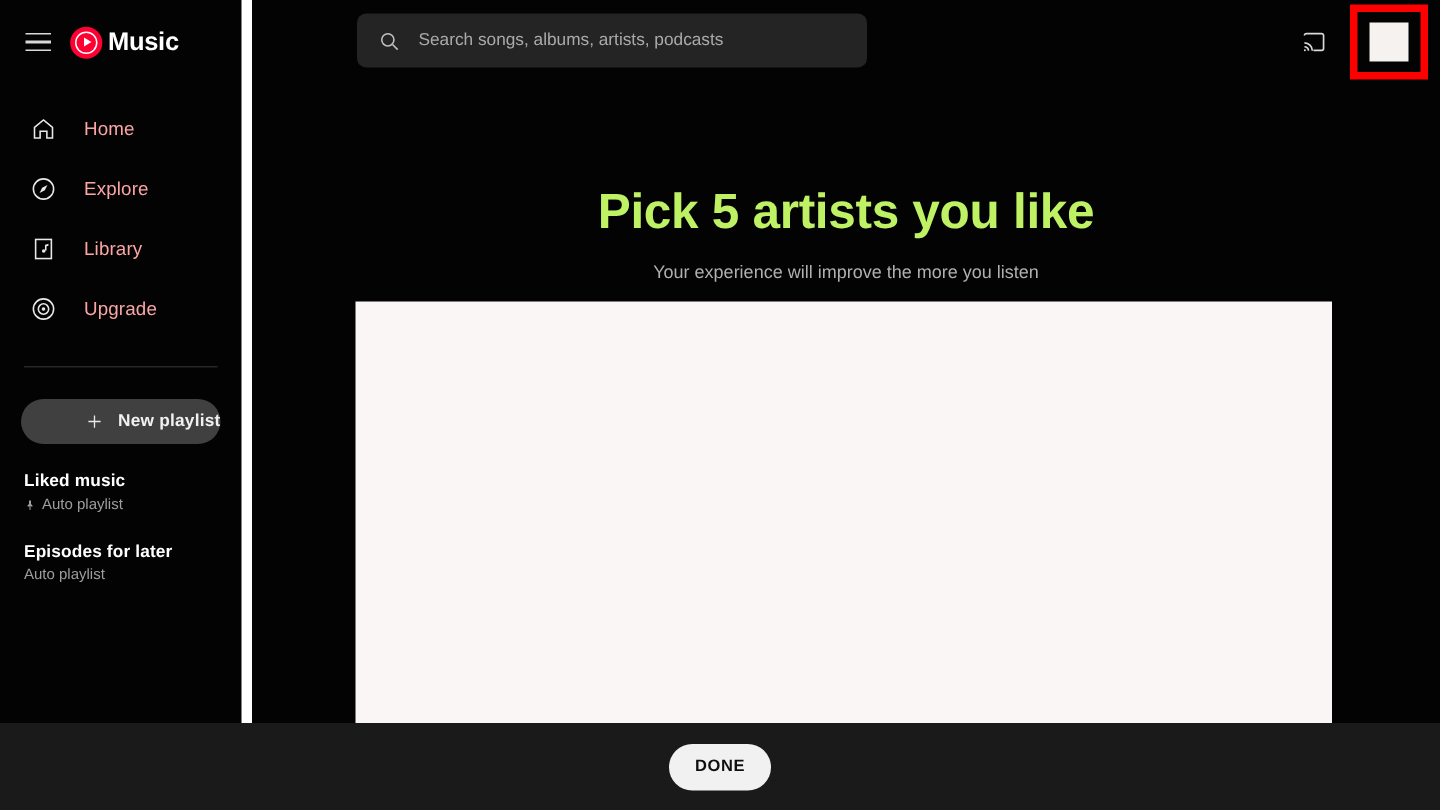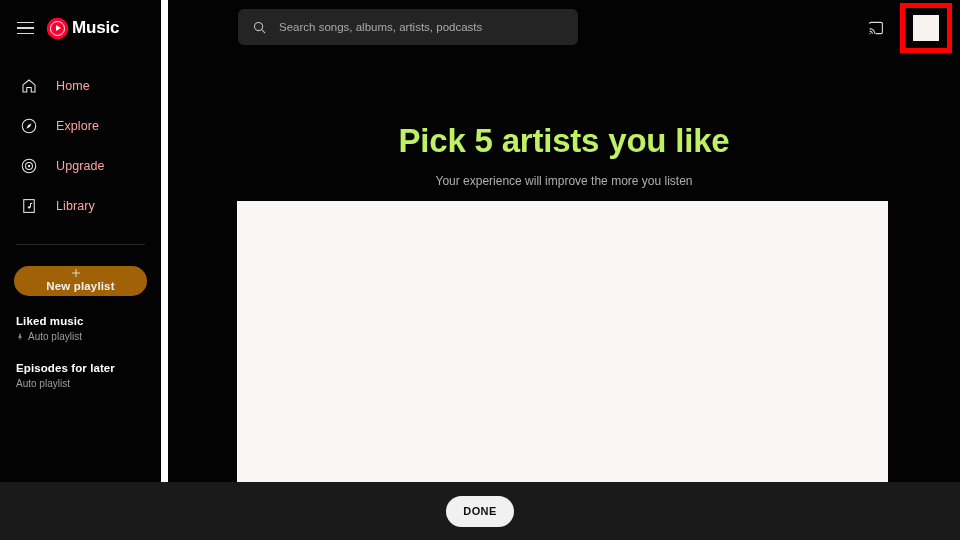--- a/index.html
+++ b/index.html
@@ -81,26 +81,25 @@
     color: #fca5a5; font-size: 12.5px; font-weight: 400;
     letter-spacing: 0.1px;
   }
 
   .divider {
     height: 1px; background: #272727;
     margin: 18px 16px 0 16px;
   }
 
   .new-playlist {
-    display: flex; align-items: center; justify-content: flex-start;
+    display: flex; align-items: center; justify-content: flex-end;
     margin: 21px 14px 0 14px;
     height: 30px; border-radius: 16px;
-    background: #a16207;
+    background: #404040;
     cursor: pointer;
-    flex-direction: column;
   }
   .new-playlist .plus { margin-right: 9px; display:flex; }
   .new-playlist .np-label {
     color: #f1f1f1; font-size: 11.5px; font-weight: 600;
     letter-spacing: 0.15px;
   }
 
   .playlists { margin-top: 19px; padding-left: 16px; }
   .pl { margin-bottom: 20px; cursor: pointer; }
   .pl-title {
@@ -235,43 +234,43 @@
       </div>
 
       <div class="nav-item">
         <span class="nav-ico">
           <svg width="18" height="18" viewBox="0 0 24 24" fill="none" stroke="#e8e8e8" stroke-width="1.4">
             <circle cx="12" cy="12" r="9"></circle>
             <path d="M15.5 8.5 10.8 10.8 8.5 15.5 13.2 13.2z" fill="#e8e8e8" stroke="none"></path>
           </svg>
         </span>
         <span class="nav-label">Explore</span>
-      </div>
-
-      <div class="nav-item">
-        <span class="nav-ico">
-          <svg width="18" height="18" viewBox="0 0 24 24" fill="none" stroke="#e8e8e8" stroke-width="1.4">
-            <circle cx="12" cy="12" r="9"></circle>
-            <circle cx="12" cy="12" r="4.6"></circle>
-            <circle cx="12" cy="12" r="1.6" fill="#e8e8e8" stroke="none"></circle>
-          </svg>
-        </span>
-        <span class="nav-label">Upgrade</span>
       </div>
 
       <div class="nav-item">
         <span class="nav-ico">
           <svg width="18" height="18" viewBox="0 0 24 24" fill="none" stroke="#e8e8e8" stroke-width="1.4">
             <rect x="5" y="3.5" width="14" height="17"></rect>
             <path d="M14 8.2v5.2"></path>
             <circle cx="12.2" cy="13.8" r="1.6" fill="#e8e8e8" stroke="none"></circle>
             <path d="M14 8.2l2.4-.8v1.6L14 9.8z" fill="#e8e8e8" stroke="none"></path>
           </svg>
         </span>
         <span class="nav-label">Library</span>
+      </div>
+
+      <div class="nav-item">
+        <span class="nav-ico">
+          <svg width="18" height="18" viewBox="0 0 24 24" fill="none" stroke="#e8e8e8" stroke-width="1.4">
+            <circle cx="12" cy="12" r="9"></circle>
+            <circle cx="12" cy="12" r="4.6"></circle>
+            <circle cx="12" cy="12" r="1.6" fill="#e8e8e8" stroke="none"></circle>
+          </svg>
+        </span>
+        <span class="nav-label">Upgrade</span>
       </div>
 
     </div>
 
     <div class="divider"></div>
 
     <div class="new-playlist">
       <span class="plus">
         <svg width="14" height="14" viewBox="0 0 24 24" stroke="#e8e8e8" stroke-width="1.5">
           <path d="M12 5v14M5 12h14"></path>

